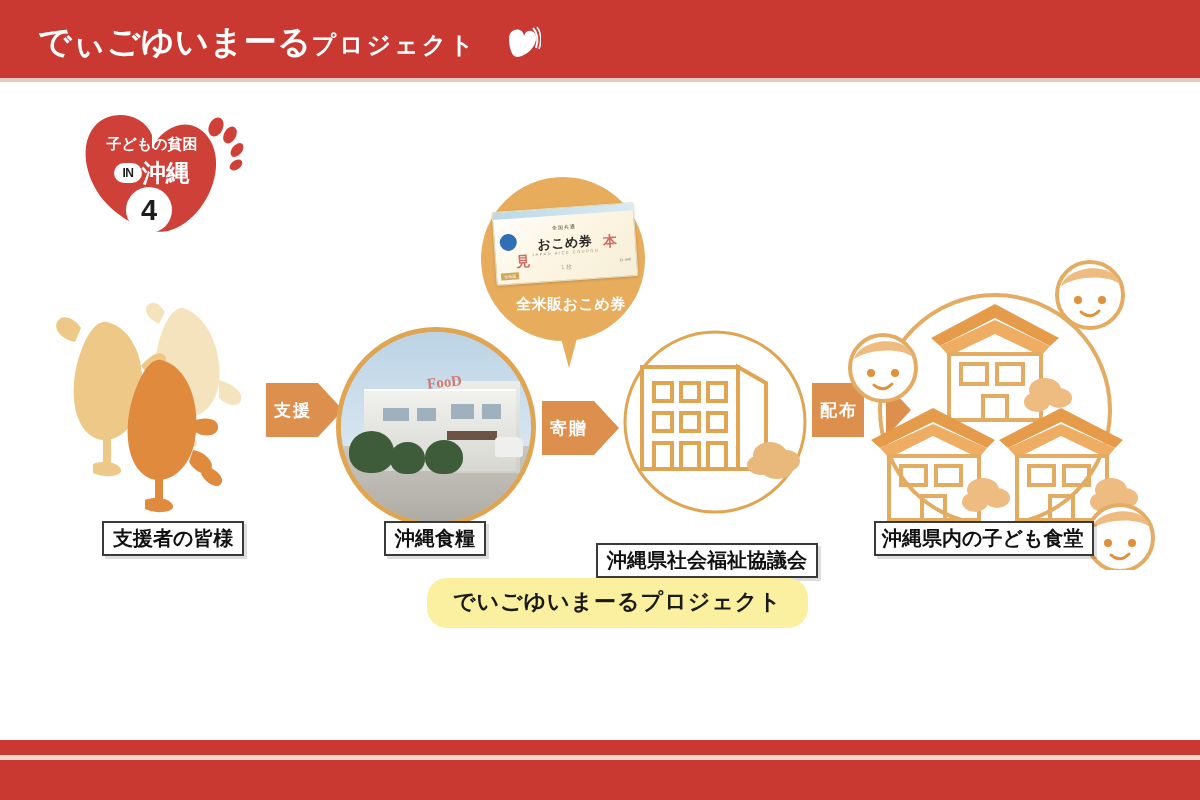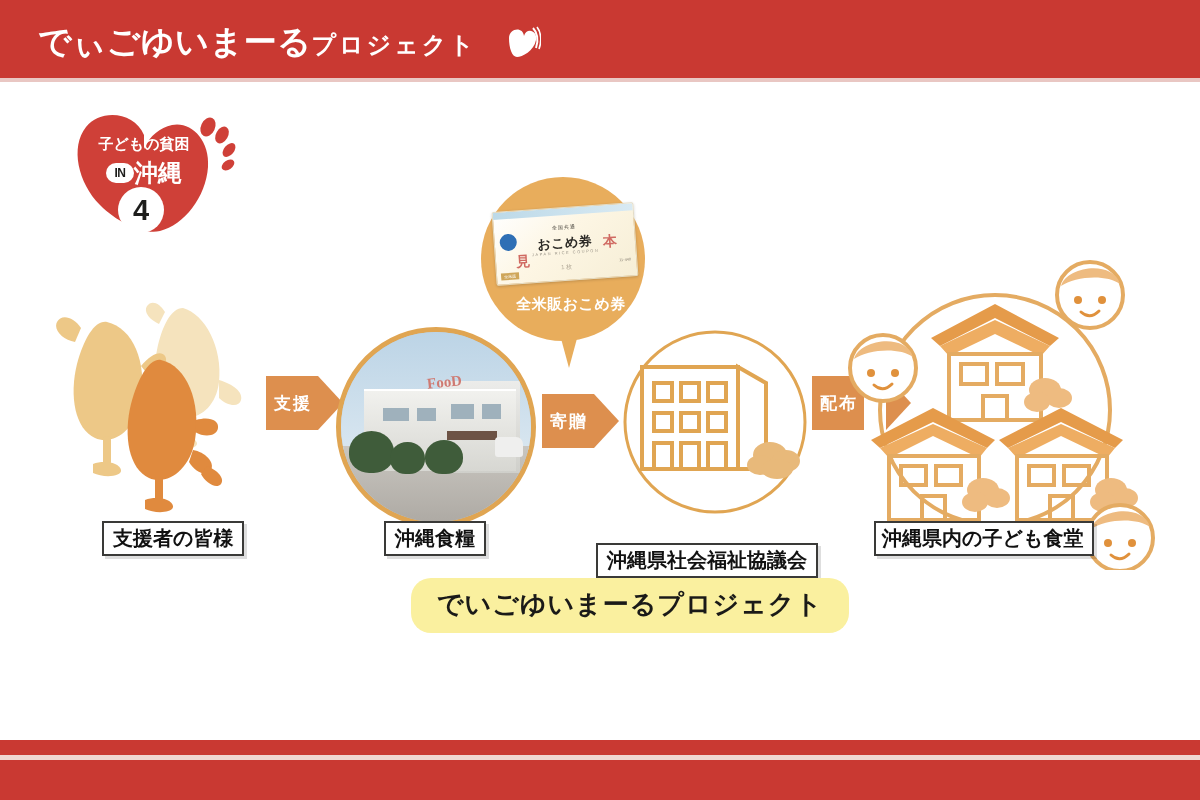--- a/index.html
+++ b/index.html
@@ -55,21 +55,21 @@
   }
   .logo-heart {
     width: 38px; height: 34px;
     position: relative;
     flex: 0 0 auto;
   }
 
   
   .badge {
     position: absolute;
-    left: 56px; top: 105px;
+    left: 64px; top: 105px;
     width: 180px; height: 145px; text-decoration: underline;
   }
   .badge svg { position: absolute; left: 0; top: 0; }
   .badge-line1 {
     position: absolute;
     left: 28px; top: 30px;
     width: 120px;
     text-align: center;
     color: #ffffff;
     font-size: 15px;
@@ -186,21 +186,21 @@
     position: absolute;
     left: 845px; top: 250px;
     width: 320px; height: 320px;
   }
 
   
   .arrow {
     position: absolute;
     height: 40px;
     display: flex;
-    align-items: flex-end;
+    align-items: center;
   }
   .arrow .tail {
     background: #dd8f4e;
     height: 54px;
     display: flex;
     align-items: center;
     justify-content: center;
     padding: 0 6px 0 8px;
   }
   .arrow .head {
@@ -314,26 +314,26 @@
     color: #111111;
     font-size: 20px;
     font-weight: bold;
     line-height: 1;
     white-space: nowrap;
   }
 
   
   .banner {
     position: absolute;
-    left: 411px; top: 578px;
+    left: 427px; top: 578px;
     background: #faf09f;
     border-radius: 20px;
     padding: 9px 26px 11px 26px;
     color: #1a1a18;
-    font-size: 26px;
+    font-size: 22px;
     font-weight: bold;
     letter-spacing: 1px;
     white-space: nowrap;
   }
 
   
   .footer-band1 {
     position: absolute; left: 0; top: 740px;
     width: 1200px; height: 15px;
     background: #c93932;

